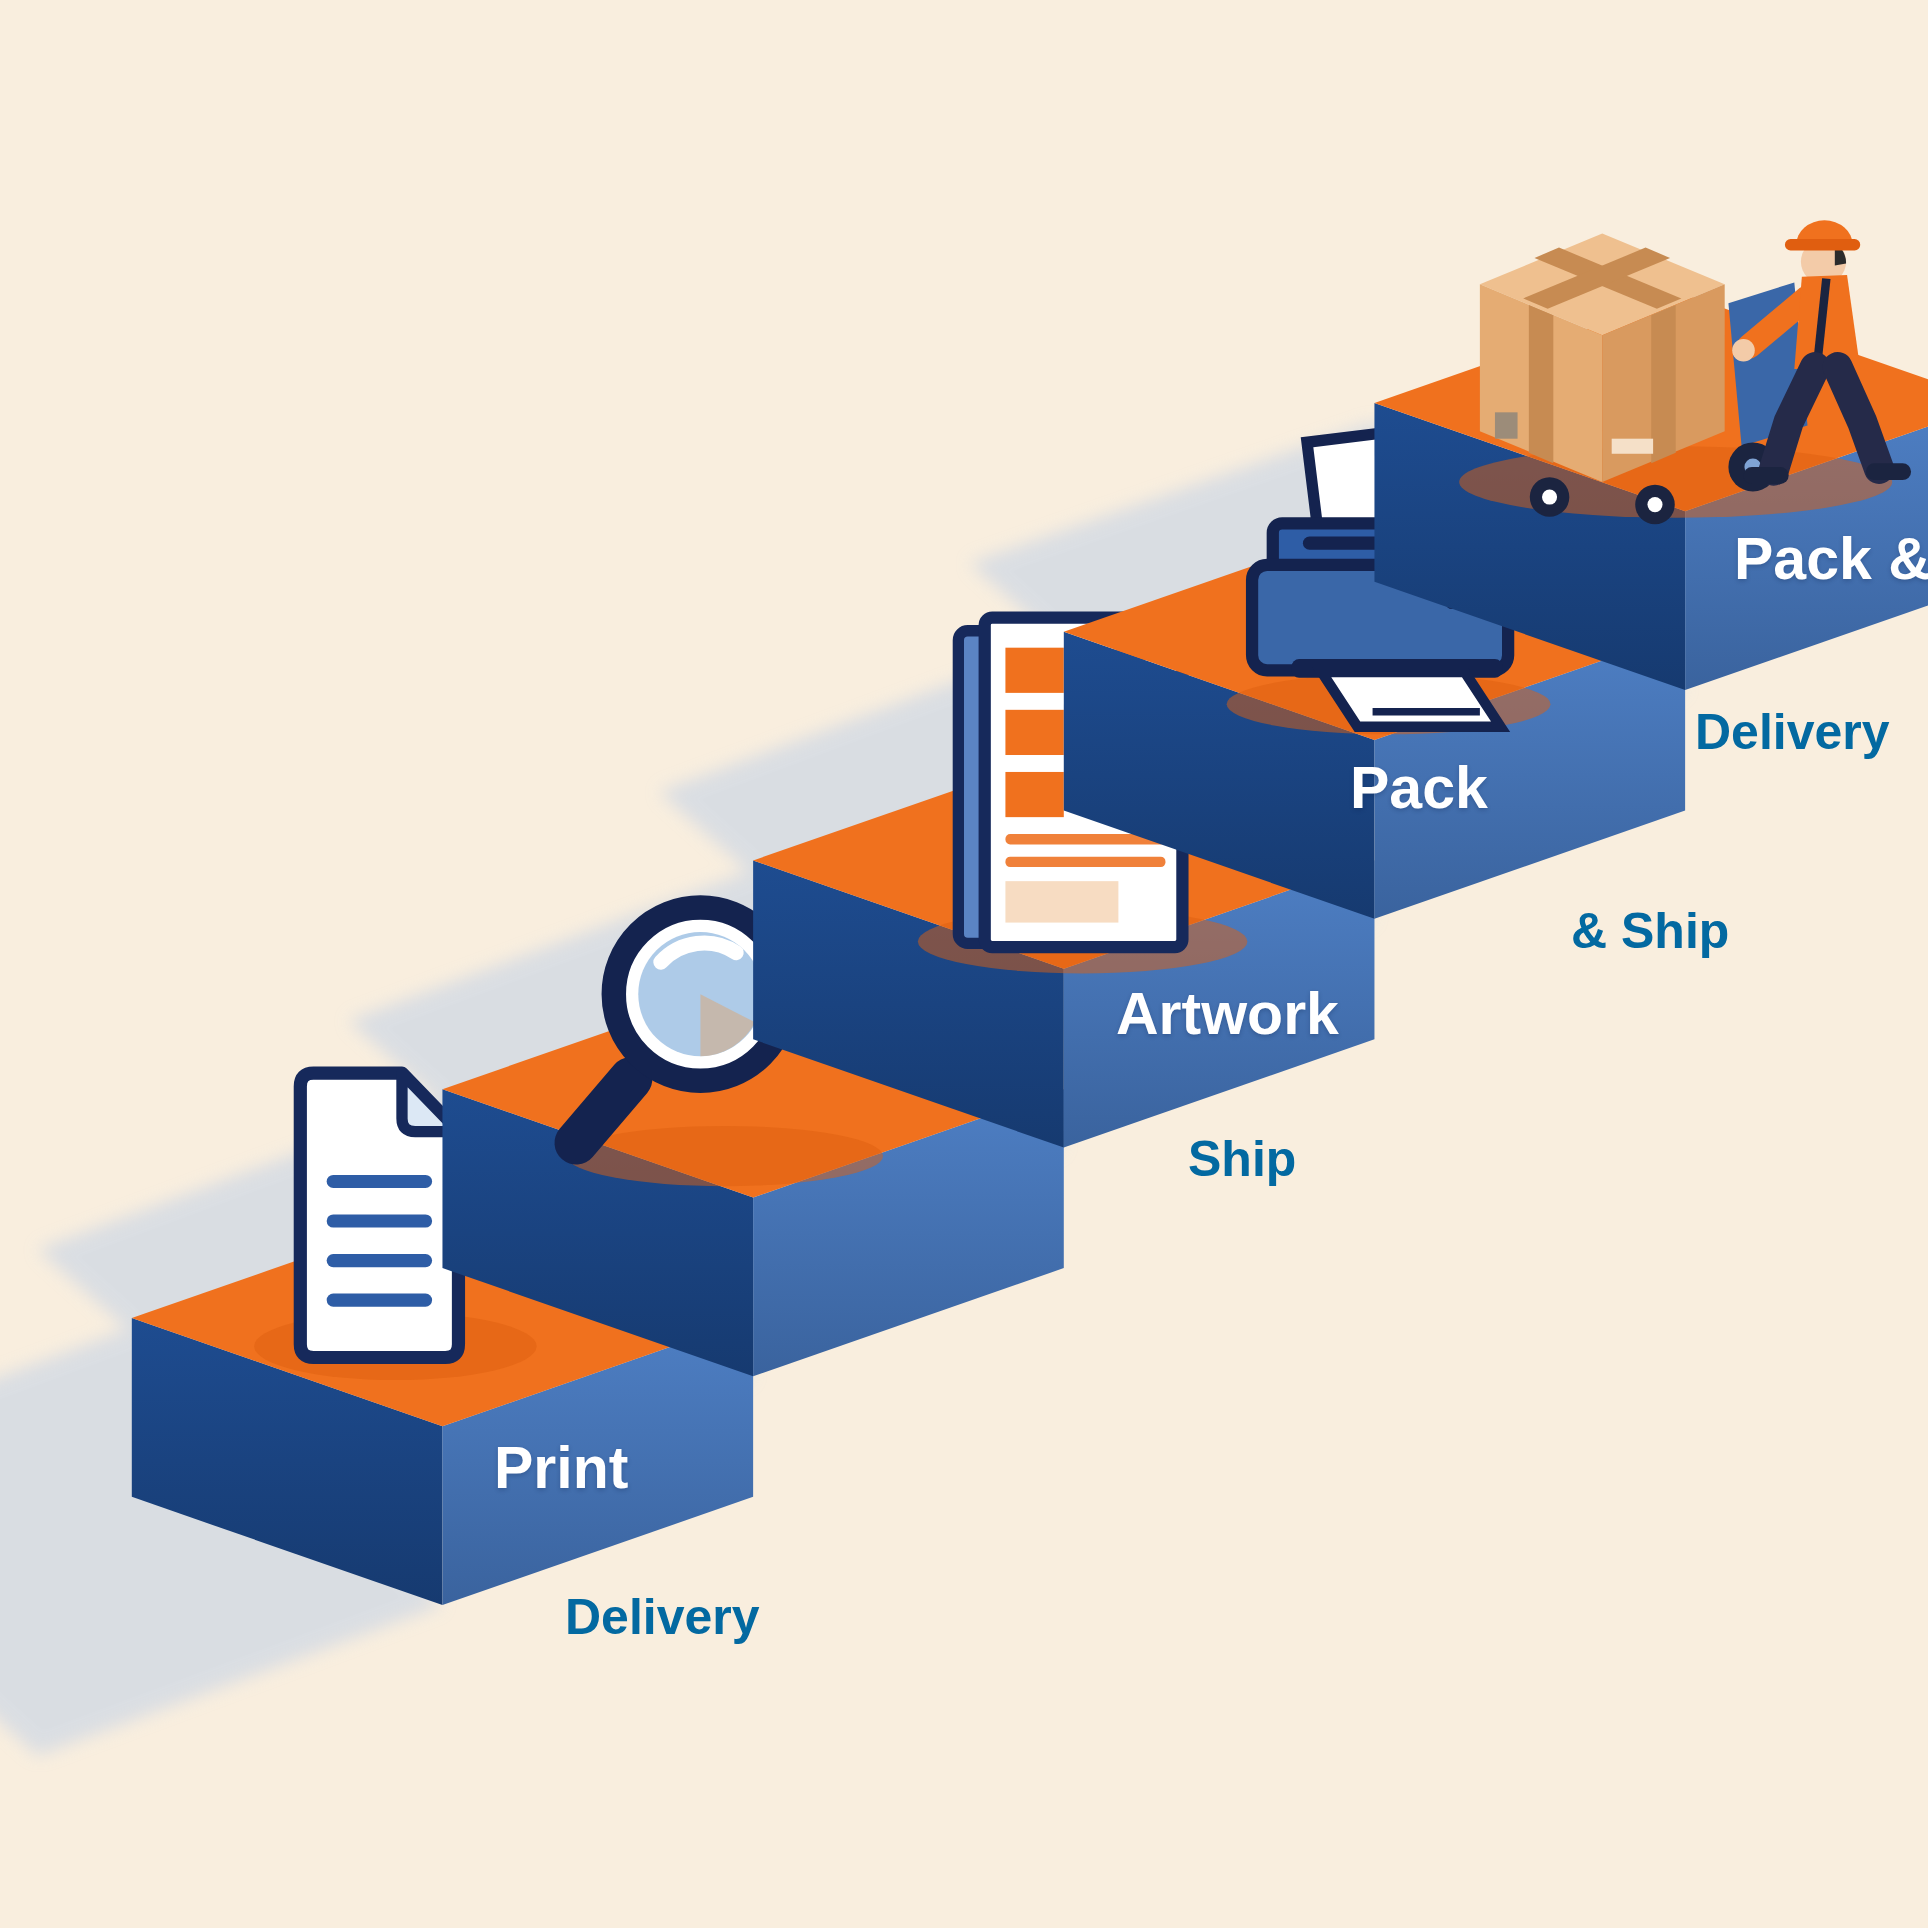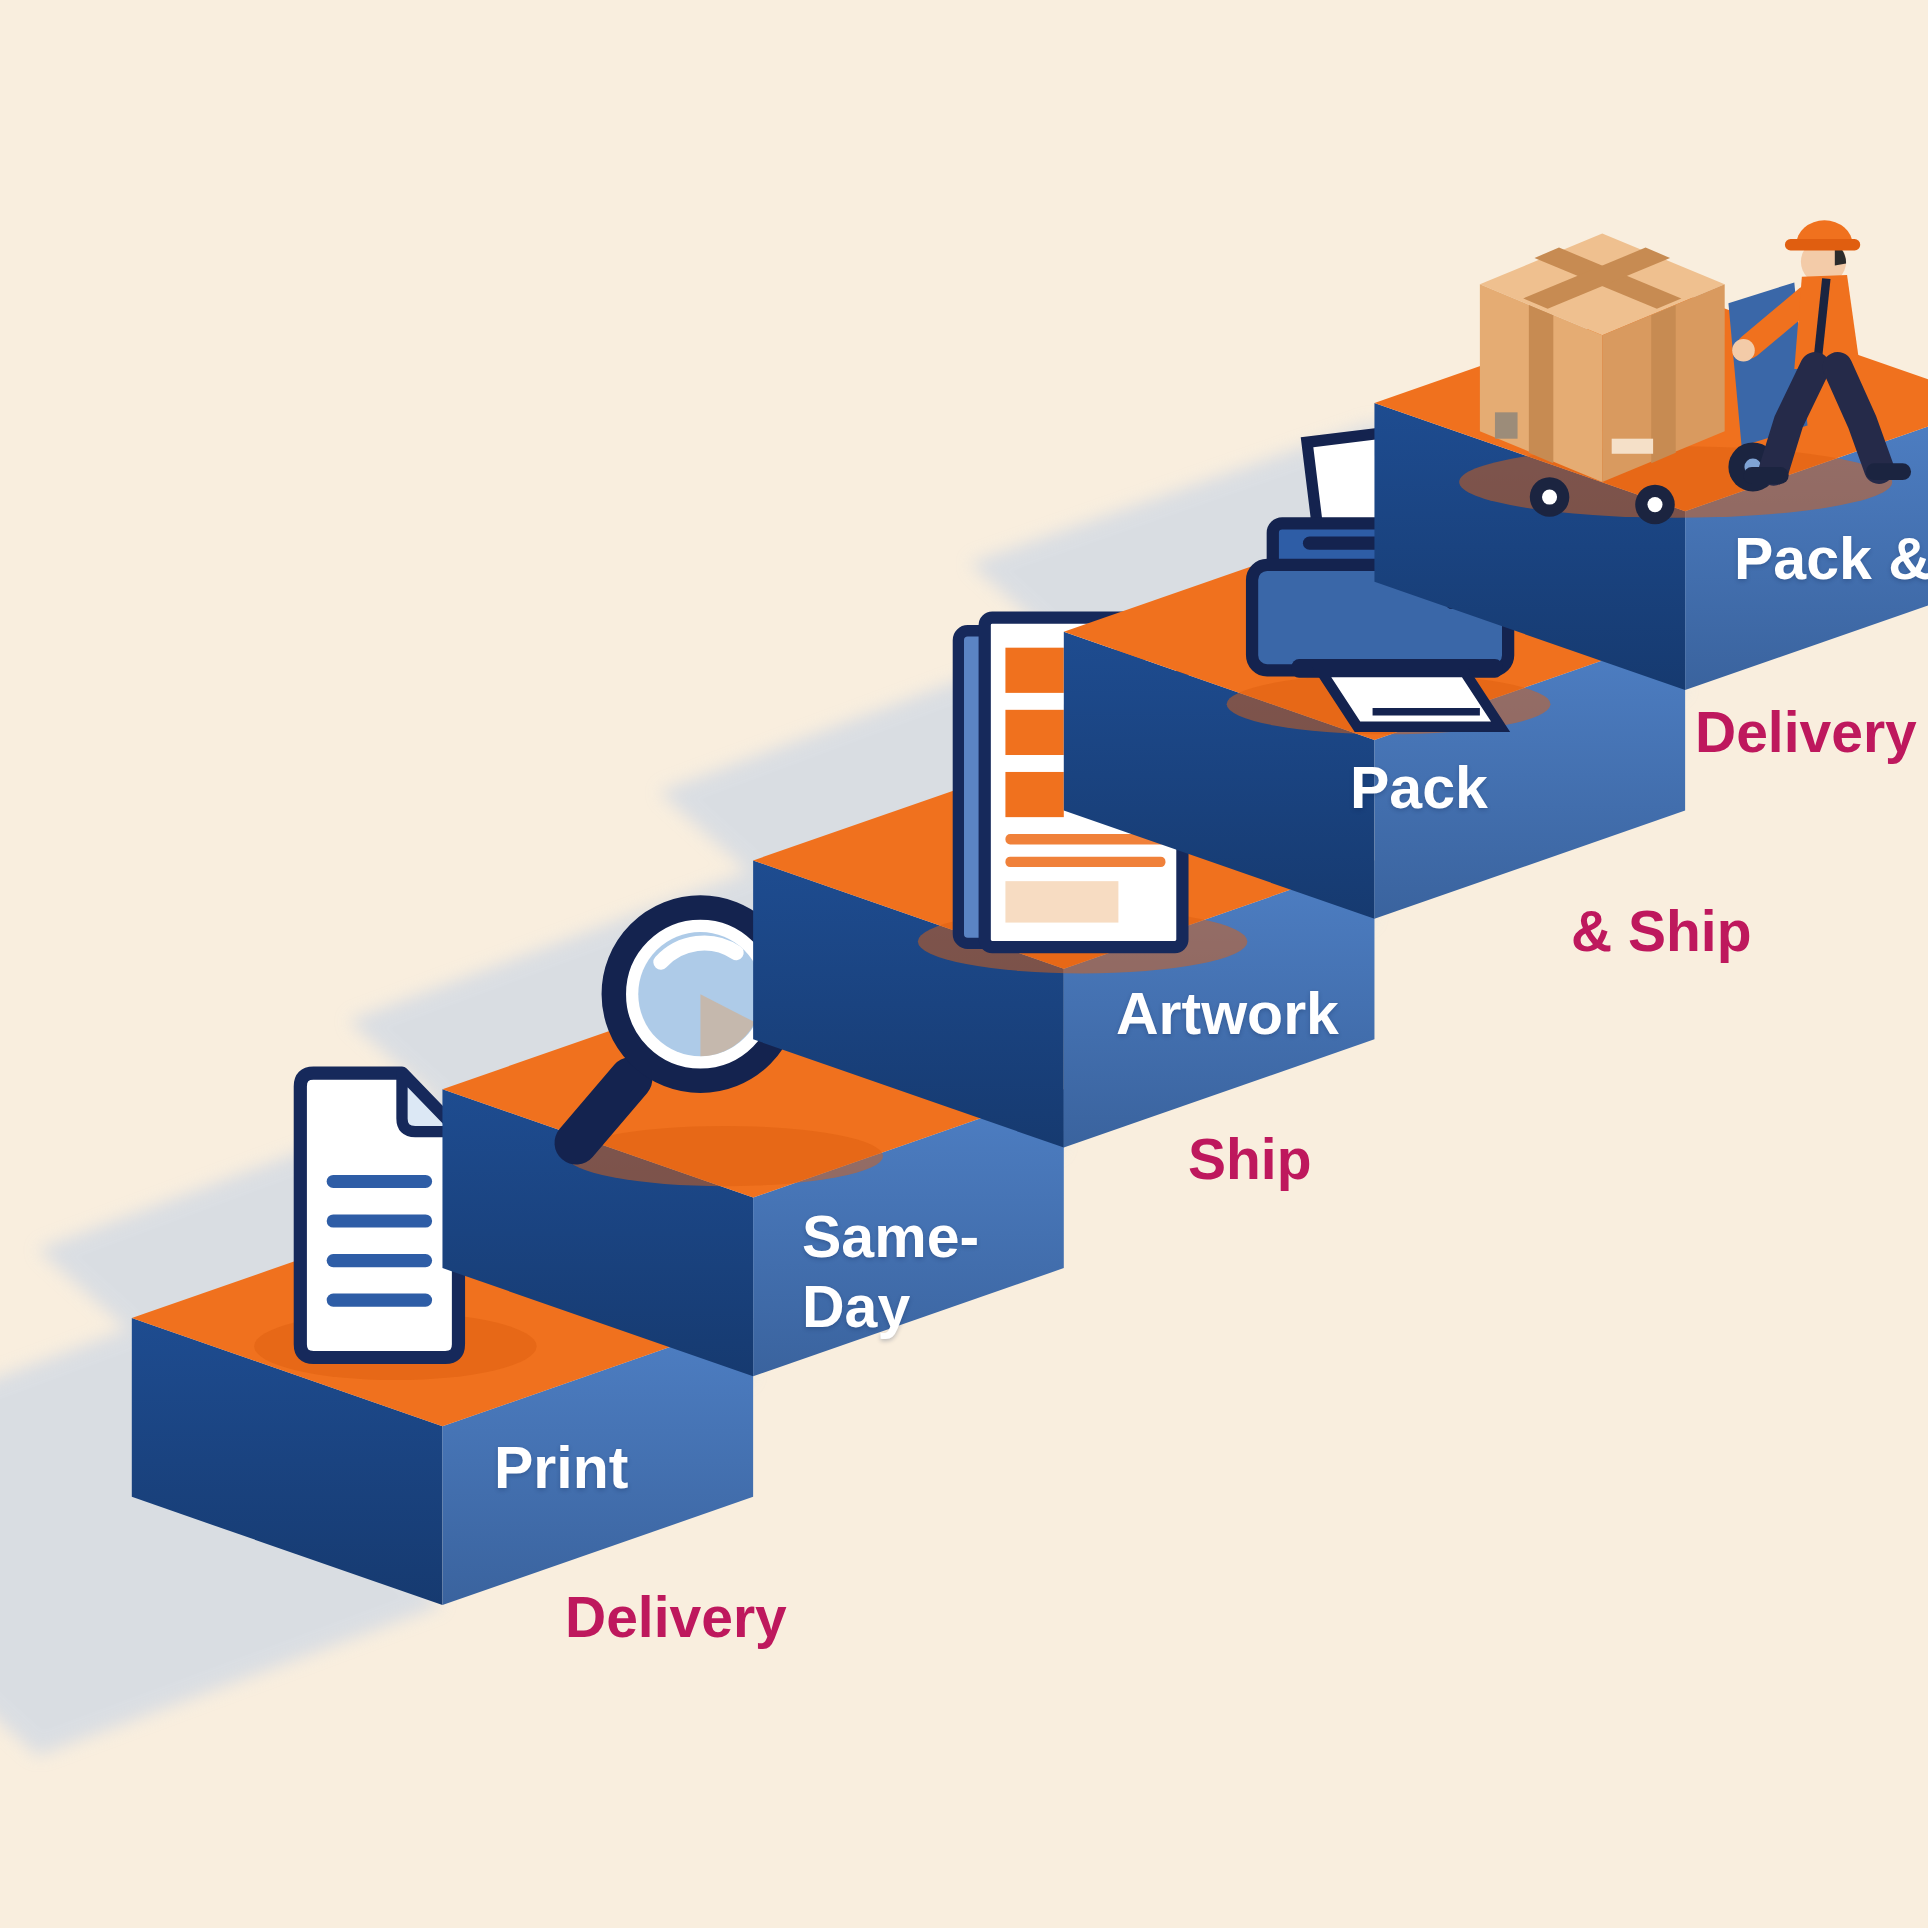--- a/index.html
+++ b/index.html
@@ -1,21 +1,21 @@
 <!DOCTYPE html>
 <html style="font-size:15px"><head>
 <meta charset="utf-8">
 <style>
   html,body{margin:0;padding:0;width:1928px;height:1928px;overflow:hidden;}
   body{background:#F9EEDE;font-family:"Liberation Sans",sans-serif;}
   .stage{position:absolute;left:0;top:0;width:1928px;height:1928px;}
   .stage svg{position:absolute;left:0;top:0;}
   .label{position:absolute;font-weight:bold;white-space:nowrap;}
   .face-label{color:#FFFFFF;font-size:59px;line-height:70px;text-shadow:0 1.9px 4.7px rgba(10,30,70,.25);}
-  .caption{color:#be185d;font-size:57px;line-height:66px;}
+  .caption{color:#0369a1;font-size:50px;line-height:66px;}
 </style>
 </head>
 <body>
 
 <div class="stage">
 <svg width="1928" height="1928" viewBox="0 0 2048 2048">
   <defs>
     <linearGradient id="gr" x1="0" y1="0" x2="0" y2="1">
       <stop offset="0" stop-color="#4E7FC4"></stop>
           <stop offset="1" stop-color="#3A639E"></stop>
@@ -147,24 +147,20 @@
       <path d="M1952,390 L1978,448 L1996,498" stroke="#252A49" stroke-width="32" fill="none" stroke-linecap="round"></path>
       <rect x="1852" y="496" width="48" height="18" rx="9" fill="#1B2440"></rect>
       <rect x="1982" y="492" width="48" height="18" rx="9" fill="#1B2440"></rect>
     </g>
   </g>
 </svg>
 
   <div class="label face-label" style="left:494px;top:1433px">
     <div>Print</div>
   </div>
-  <div class="label face-label" style="left:802px;top:1202px">
-    <div>Same-</div>
-    <div>Day</div>
-  </div>
   <div class="label face-label" style="left:1116px;top:979px">
     <div>Artwork</div>
   </div>
   <div class="label face-label" style="left:1350px;top:753px">
     <div>Pack</div>
   </div>
   <div class="label face-label" style="left:1734px;top:524px">
     <div>Pack &amp;</div>
   </div>
 

